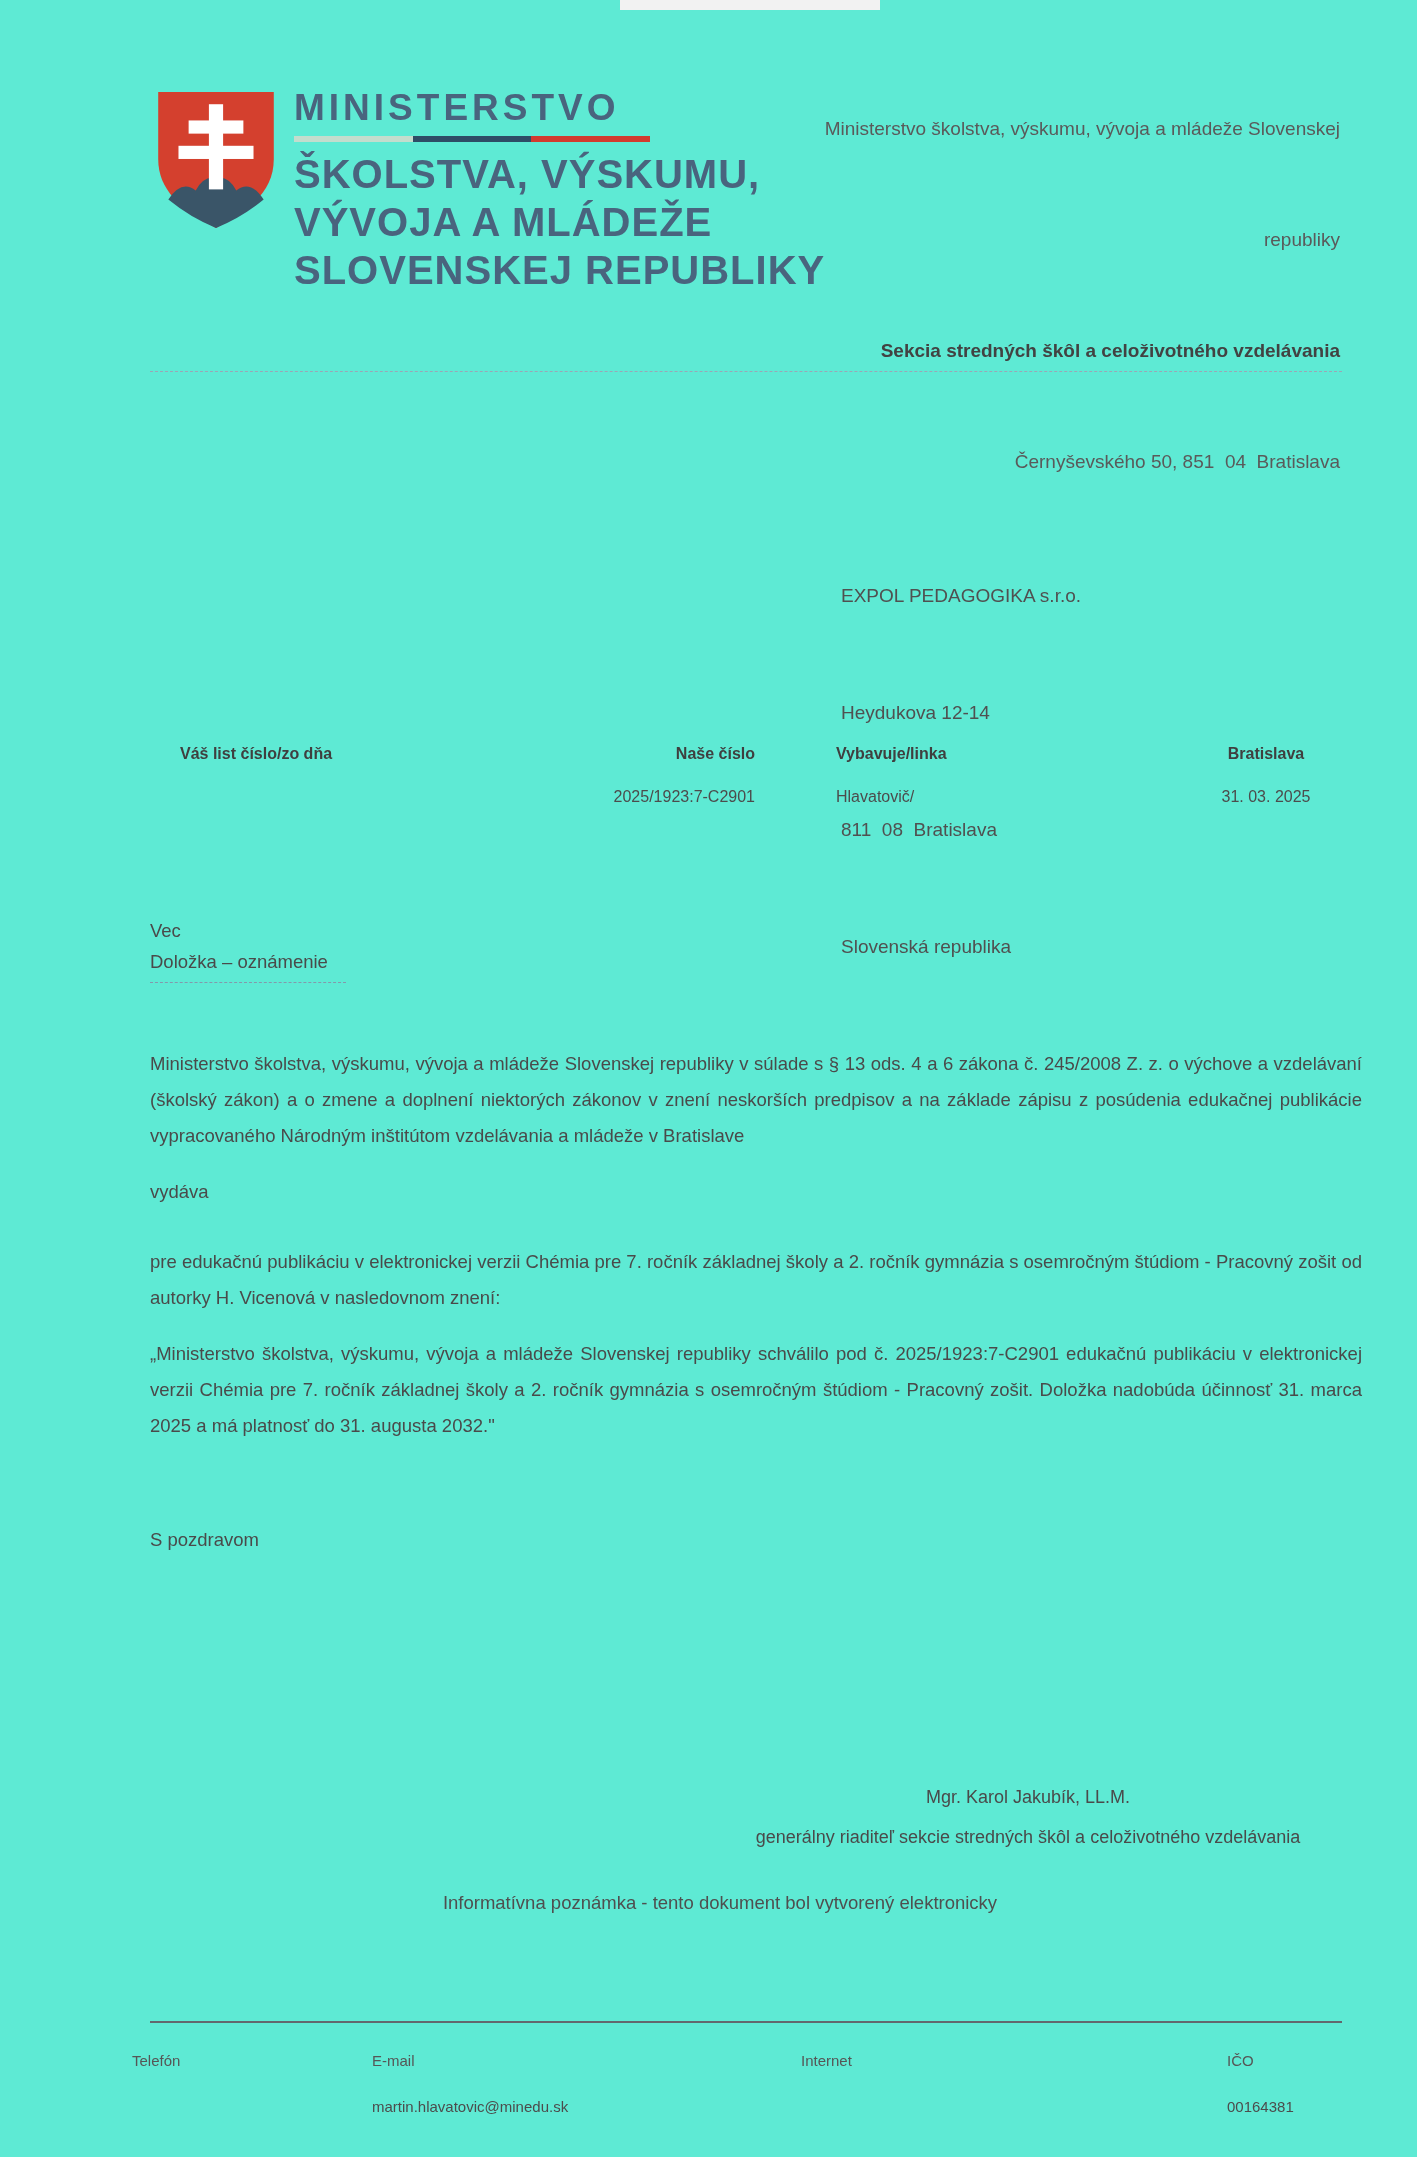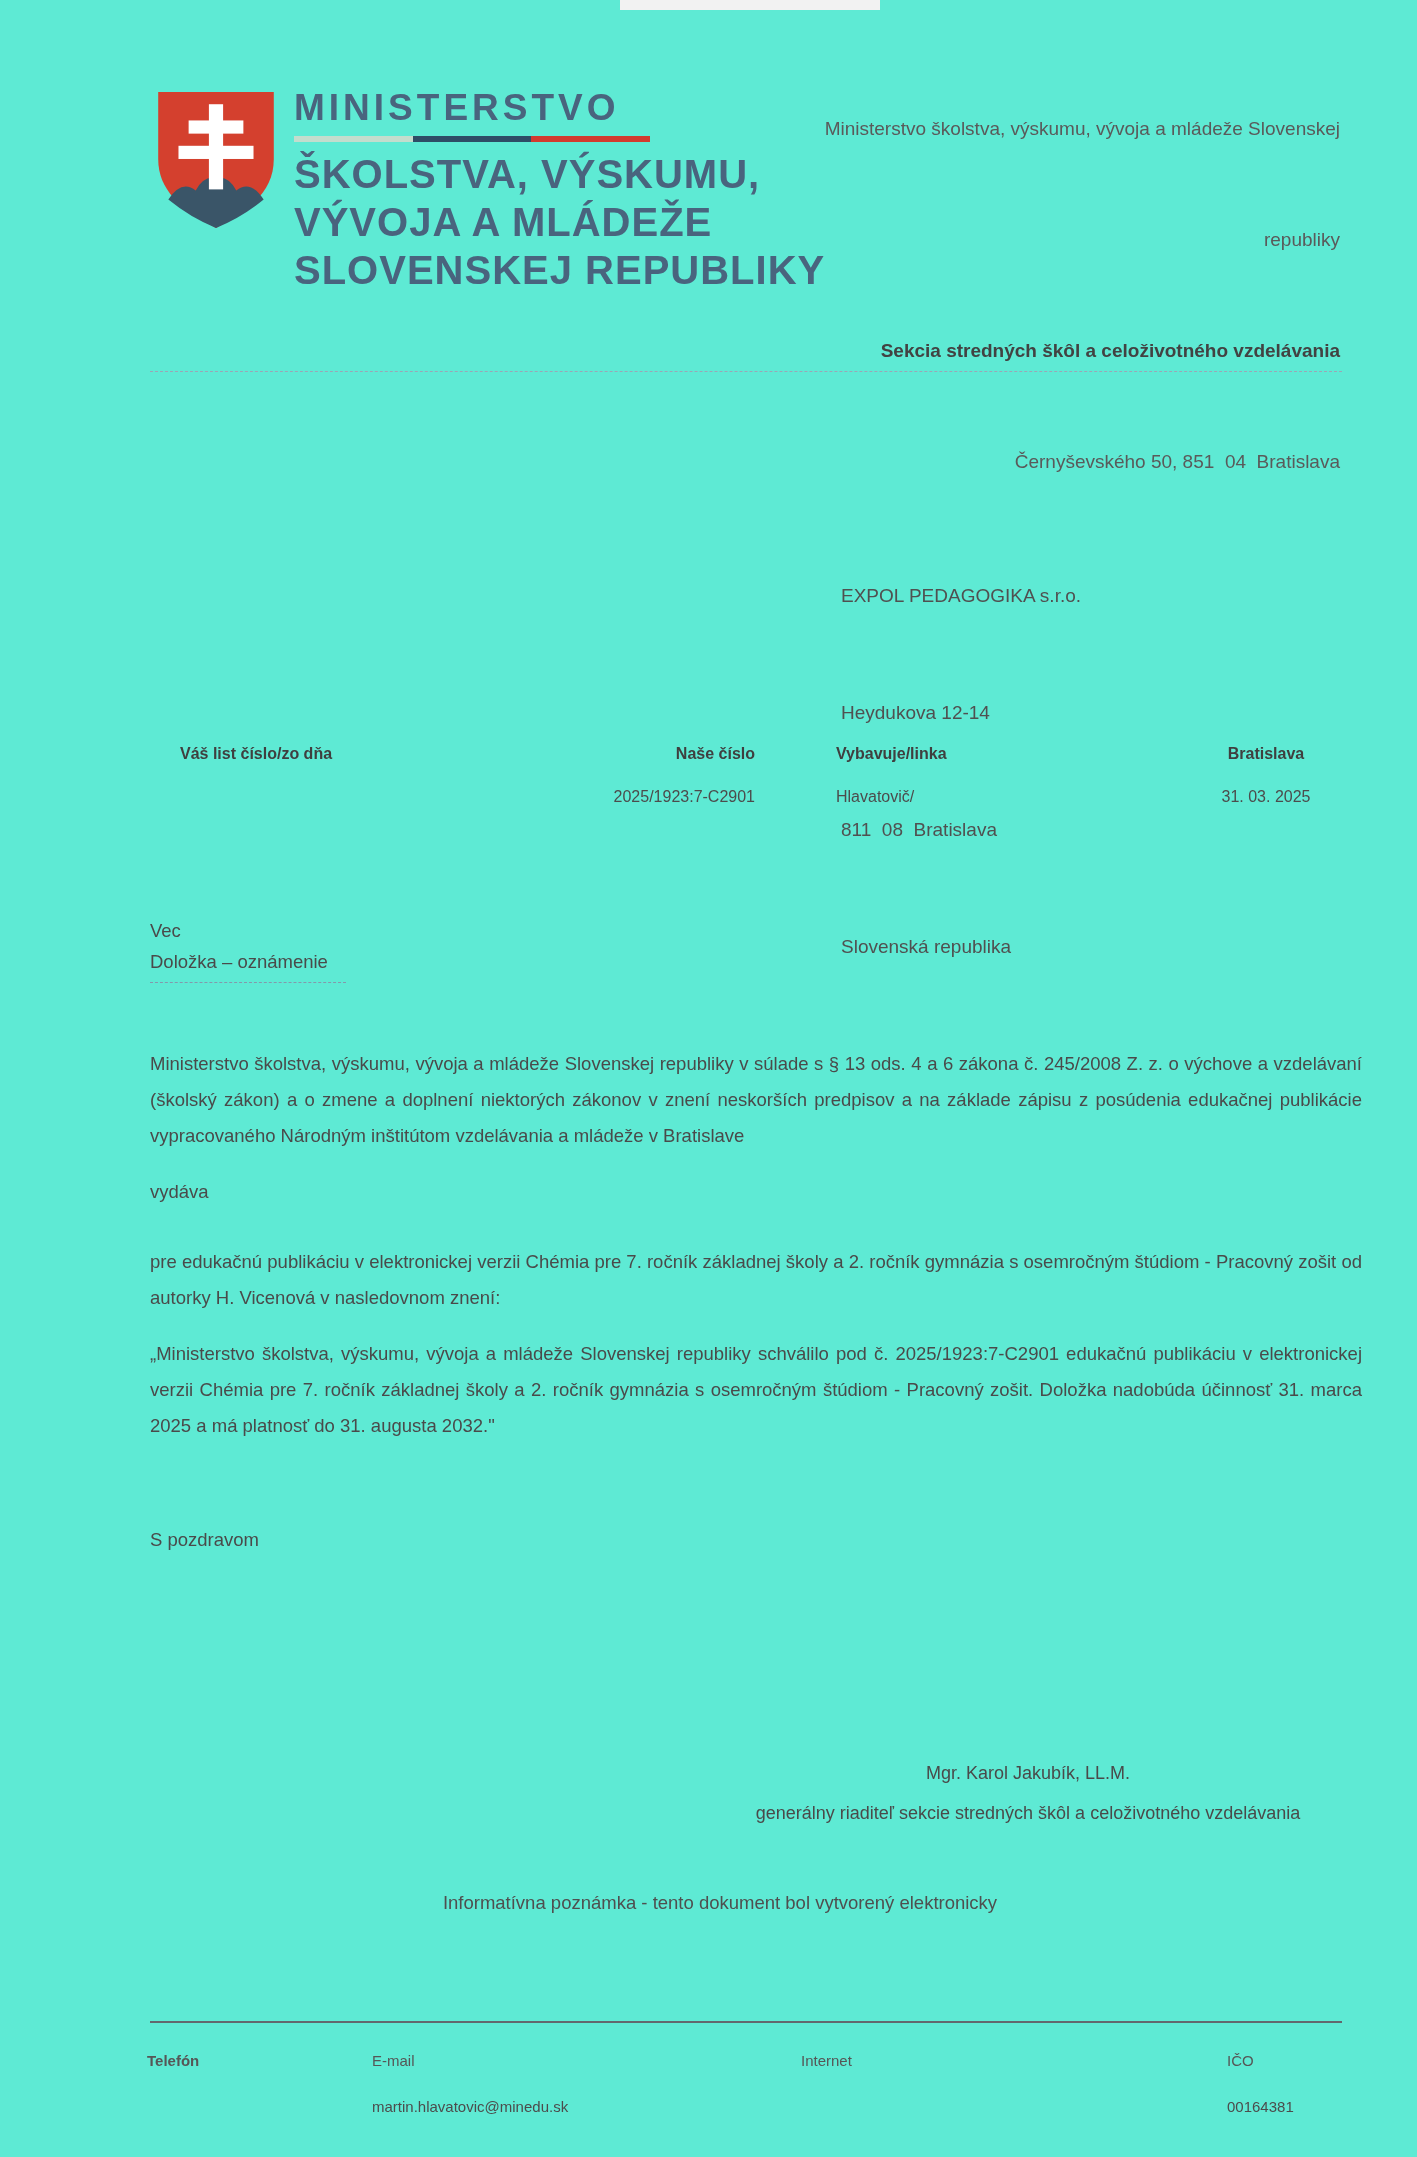--- a/index.html
+++ b/index.html
@@ -76,39 +76,39 @@
   .issue-lines { margin-top:22px; line-height:32px; }
   .para2 { margin-top:36px; }
   .para3 { margin-top:20px; }
   .closing { margin-top:78px; }
 
   
   .signature {
     position:absolute; top:1758px; left:692px; width:672px;
     text-align:center; font-size:18px; color:#4a4a4a;
   }
-  .signature .name { line-height:30px; }
+  .signature .name { line-height:30px;margin-top:24px; }
   .signature .role { margin-top:10px; line-height:30px; }
 
   
   .note {
     position:absolute; top:1892px; left:0; width:1440px;
     text-align:center; font-size:18.5px; color:#4f4f4f;
   }
 
   
   .footer-divider {
     position:absolute; top:2021px; left:150px; width:1192px; height:0;
     border-top:2px solid #62686d;
   }
   .footer { position:absolute; top:2052px; left:0; width:1417px; font-size:15px; color:#555; }
   .fcol { position:absolute; top:0; text-align:left; }
   .fcol .flbl { color:#565656; }
   .fcol .fval { margin-top:29px; color:#4c4c4c; }
-  .fcol1 { left:147px; width:200px;font-weight:bold; }
+  .fcol1 { left:132px; width:200px; }
   .fcol2 { left:372px; width:360px; }
   .fcol3 { left:801px; width:200px; }
   .fcol4 { left:1227px; width:160px; }
 </style>
 </head>
 <body>
 
 <div class="page">
 
   <div class="scan-shadow"></div>

